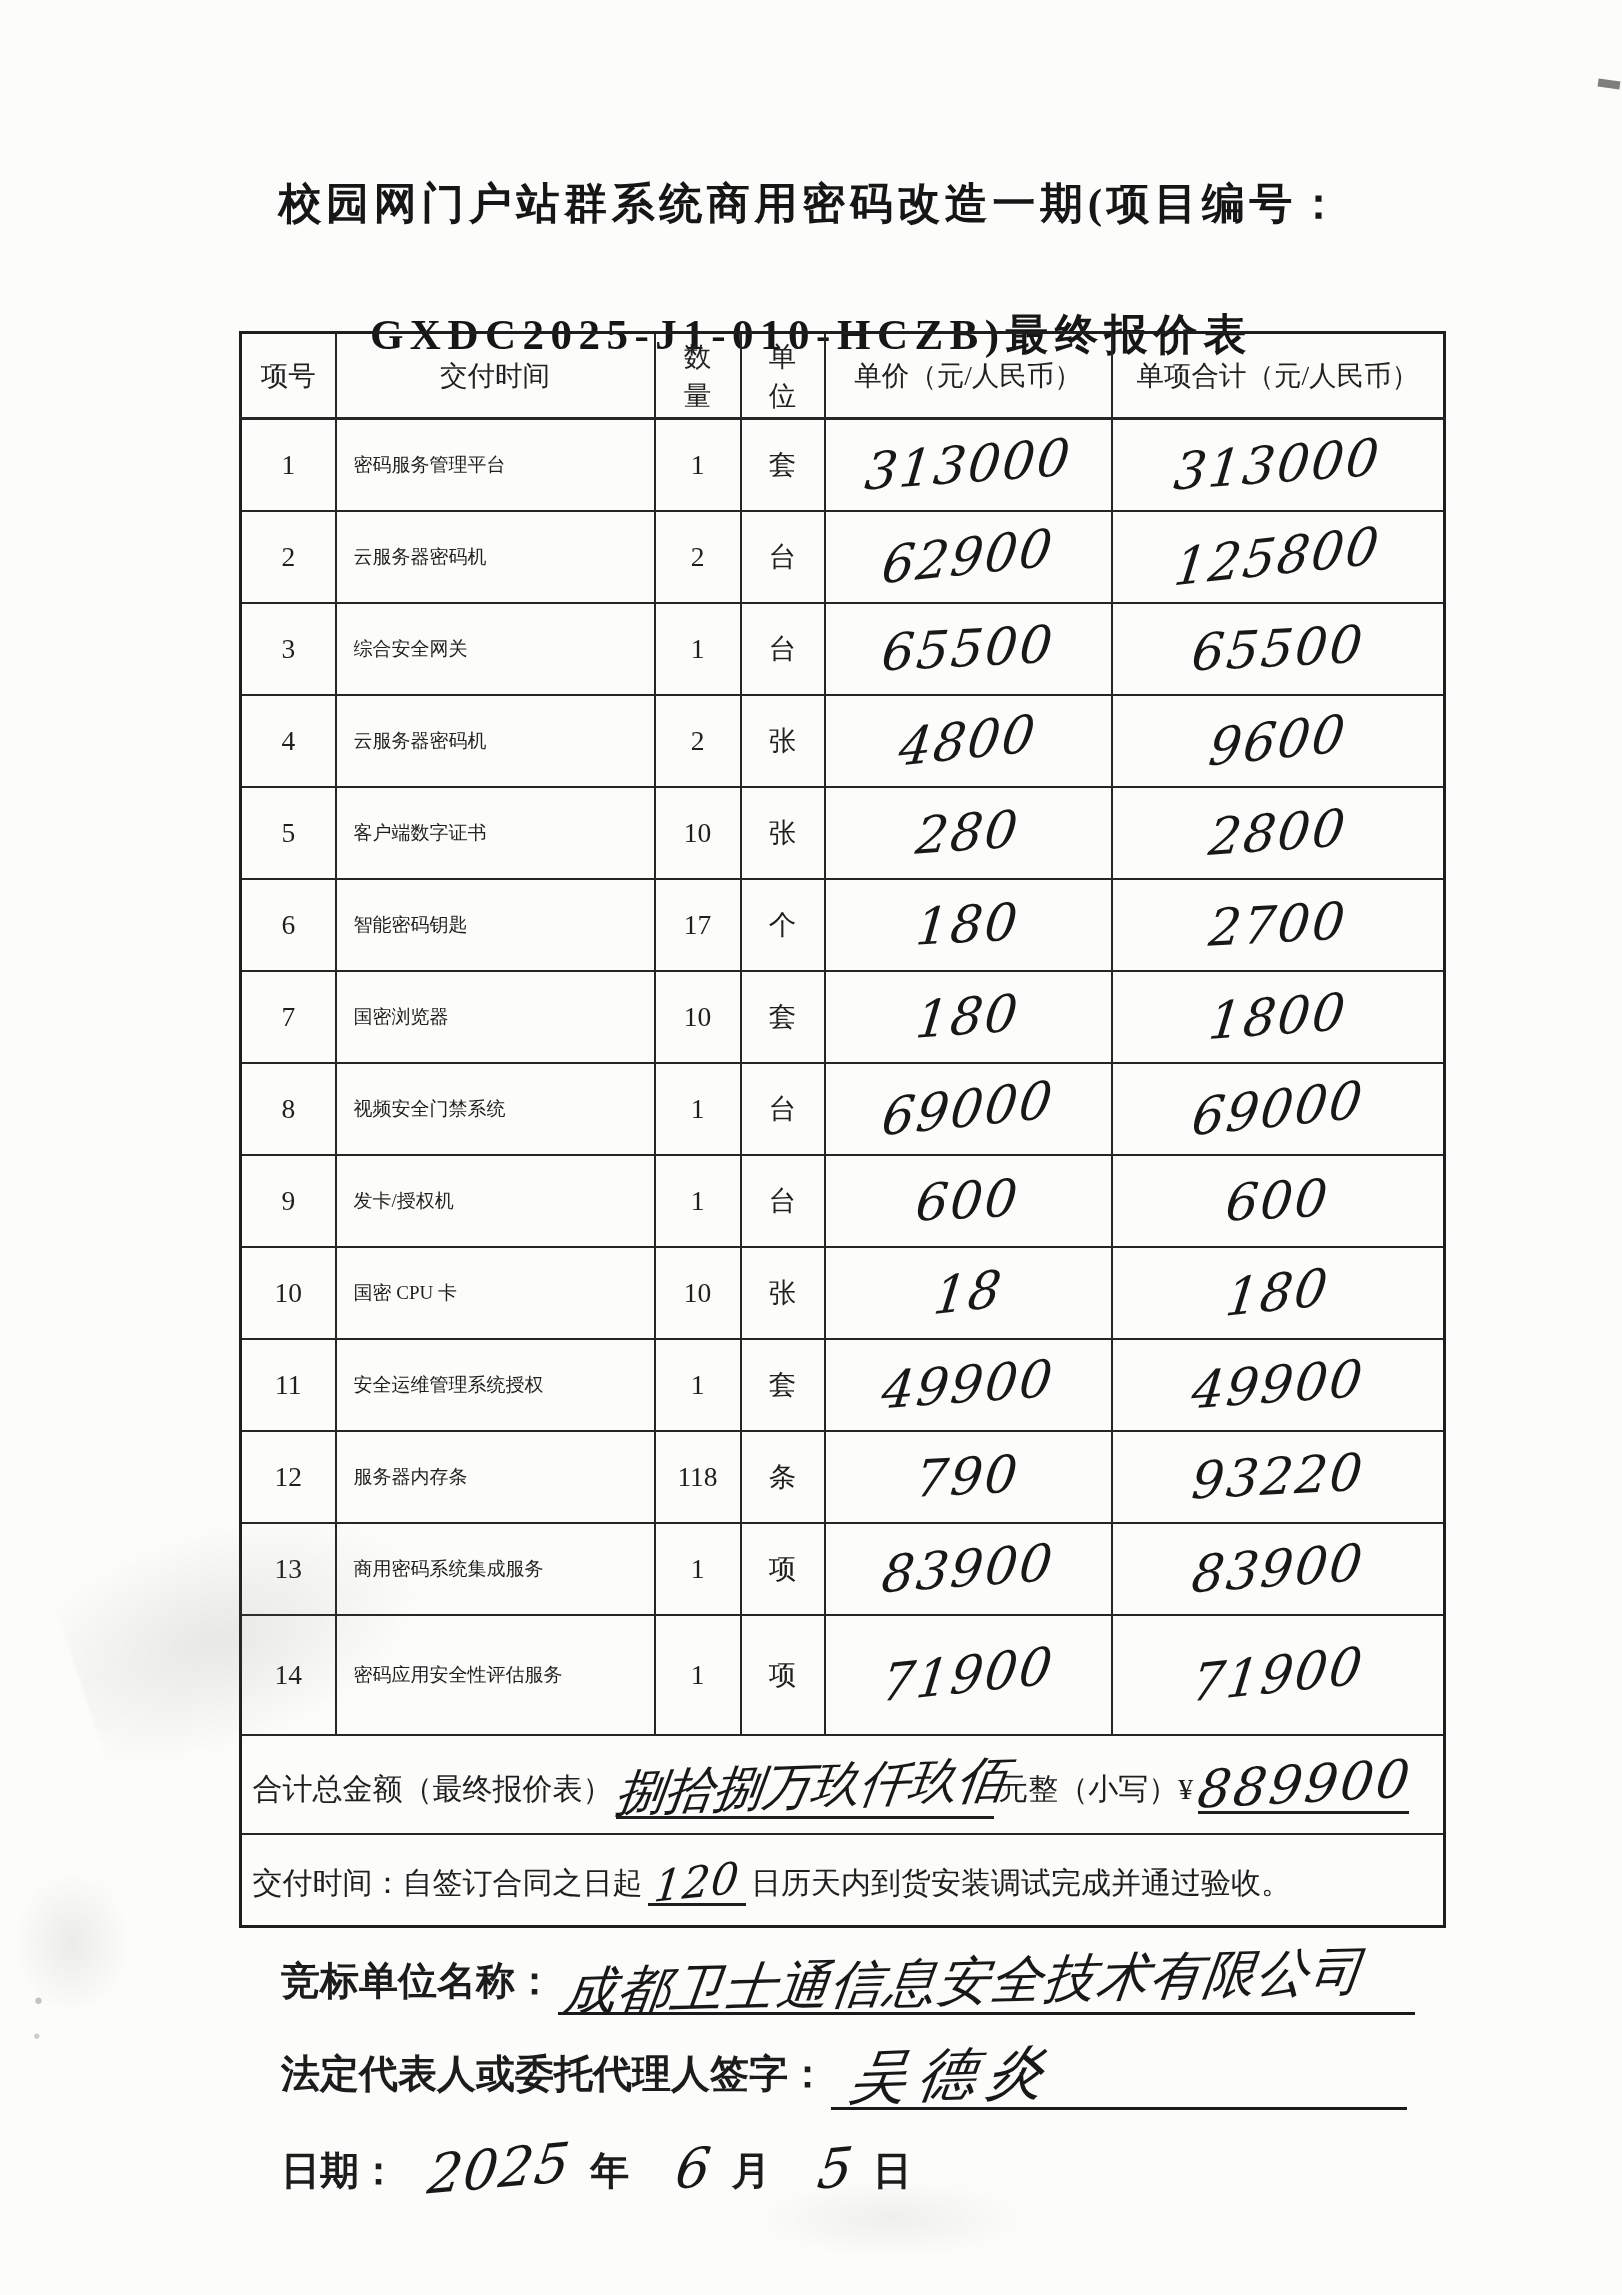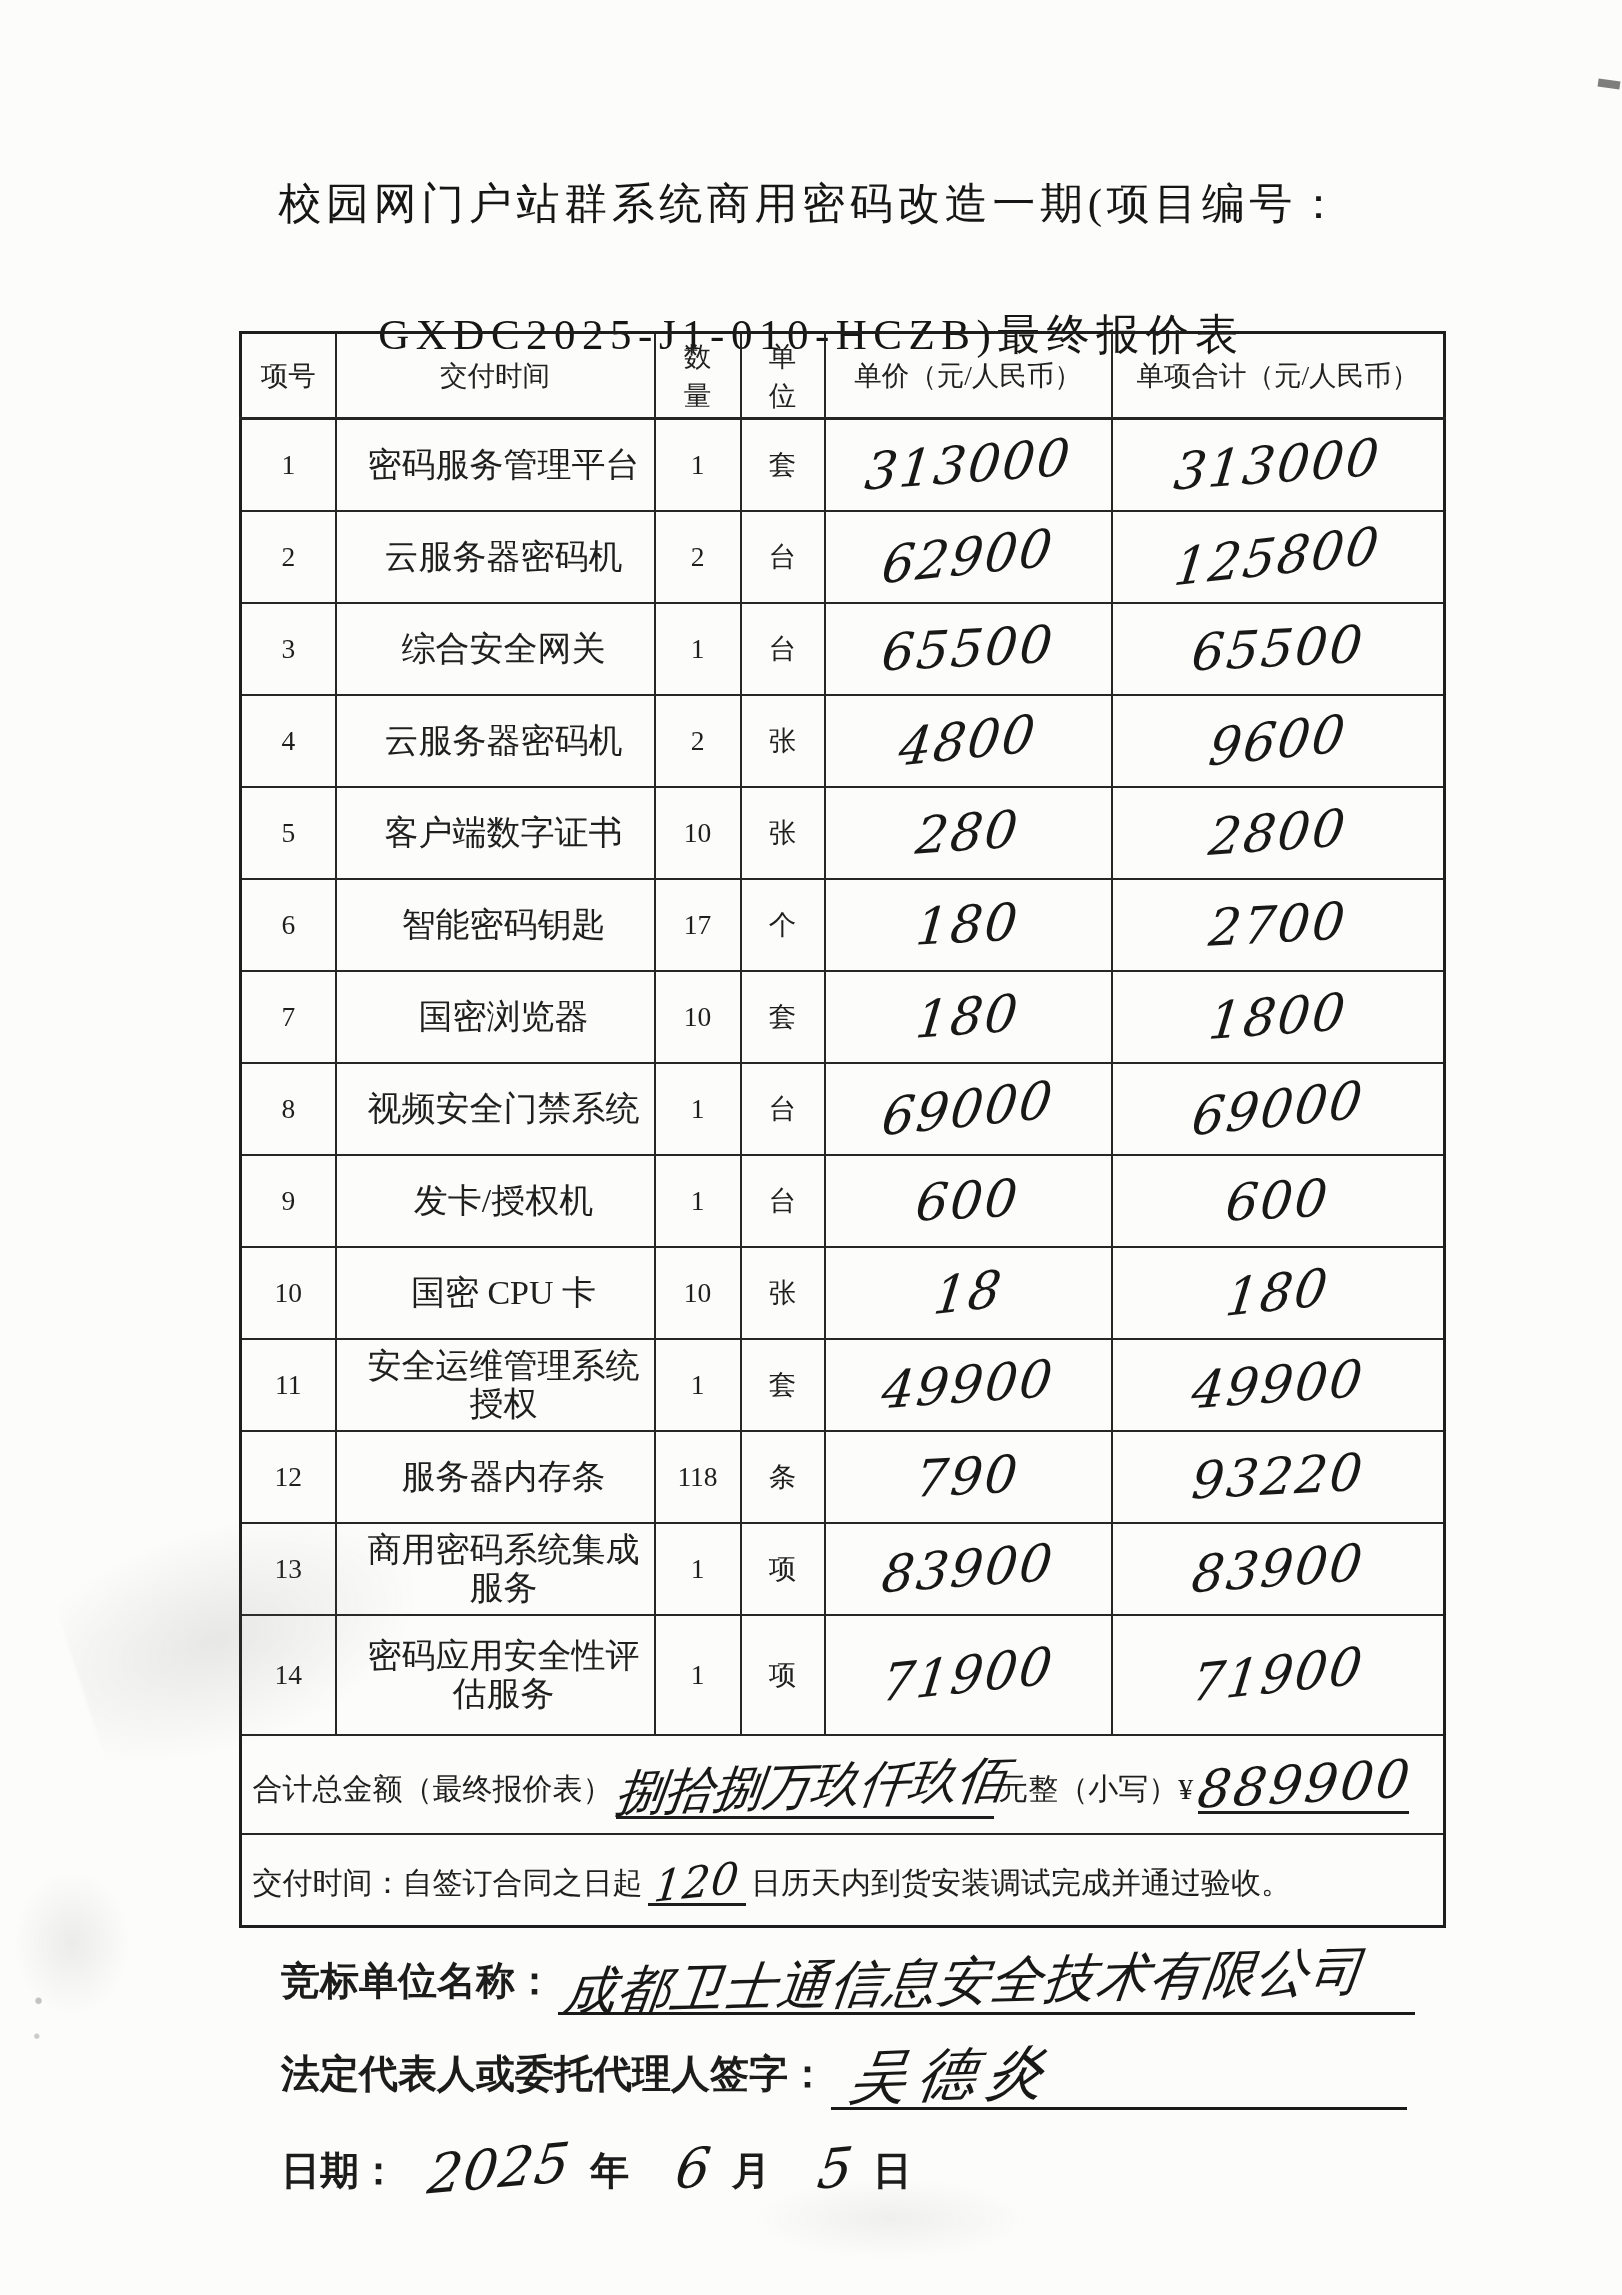--- a/index.html
+++ b/index.html
@@ -10,21 +10,21 @@
   }
   .page {
     position:relative; width:1623px; height:2295px;
     background:#fcfcfa; overflow:hidden;
     color:#1f1f1f;
   }
 
   
   .title {
     position:absolute; left:0; width:1623px;
-    text-align:center; font-weight:normal; color:#161616;
+    text-align:center; font-weight:bold; color:#161616;
     font-size:43px; letter-spacing:4.6px;
   }
   .title.line1 { top:175px; }
   .title.line2 { top:306px; letter-spacing:6.5px; }
 
   
   table.quote-table {
     position:absolute; left:239px; top:331px;
     border-collapse:collapse; table-layout:fixed;
     width:1207px;
@@ -41,21 +41,21 @@
   #rows-body tr { height:92px; }
   #rows-body tr:nth-child(14) { height:120px; }
   tr.summary-row { height:99px; }
   tr.delivery-row { height:93px; }
 
   .quote-table th {
     font-size:27.5px; font-weight:normal; text-align:center;
     white-space:pre-line; line-height:39px; color:#222;
   }
   td.c-no, td.c-qty, td.c-unit { text-align:center; font-size:27.5px; }
-  td.c-name { text-align:center; font-size:34px; }
+  td.c-name { text-align:left; font-size:19px; }
   td.c-name span { display:inline-block; padding-left:17px; line-height:38px; }
   td.c-price, td.c-total { text-align:center; }
 
   .printed { color:#1f1f1f; }
 
   
   .hw {
     display:inline-block;
     font-family:"DejaVu Serif",serif;
     font-style:italic; color:#181818;

